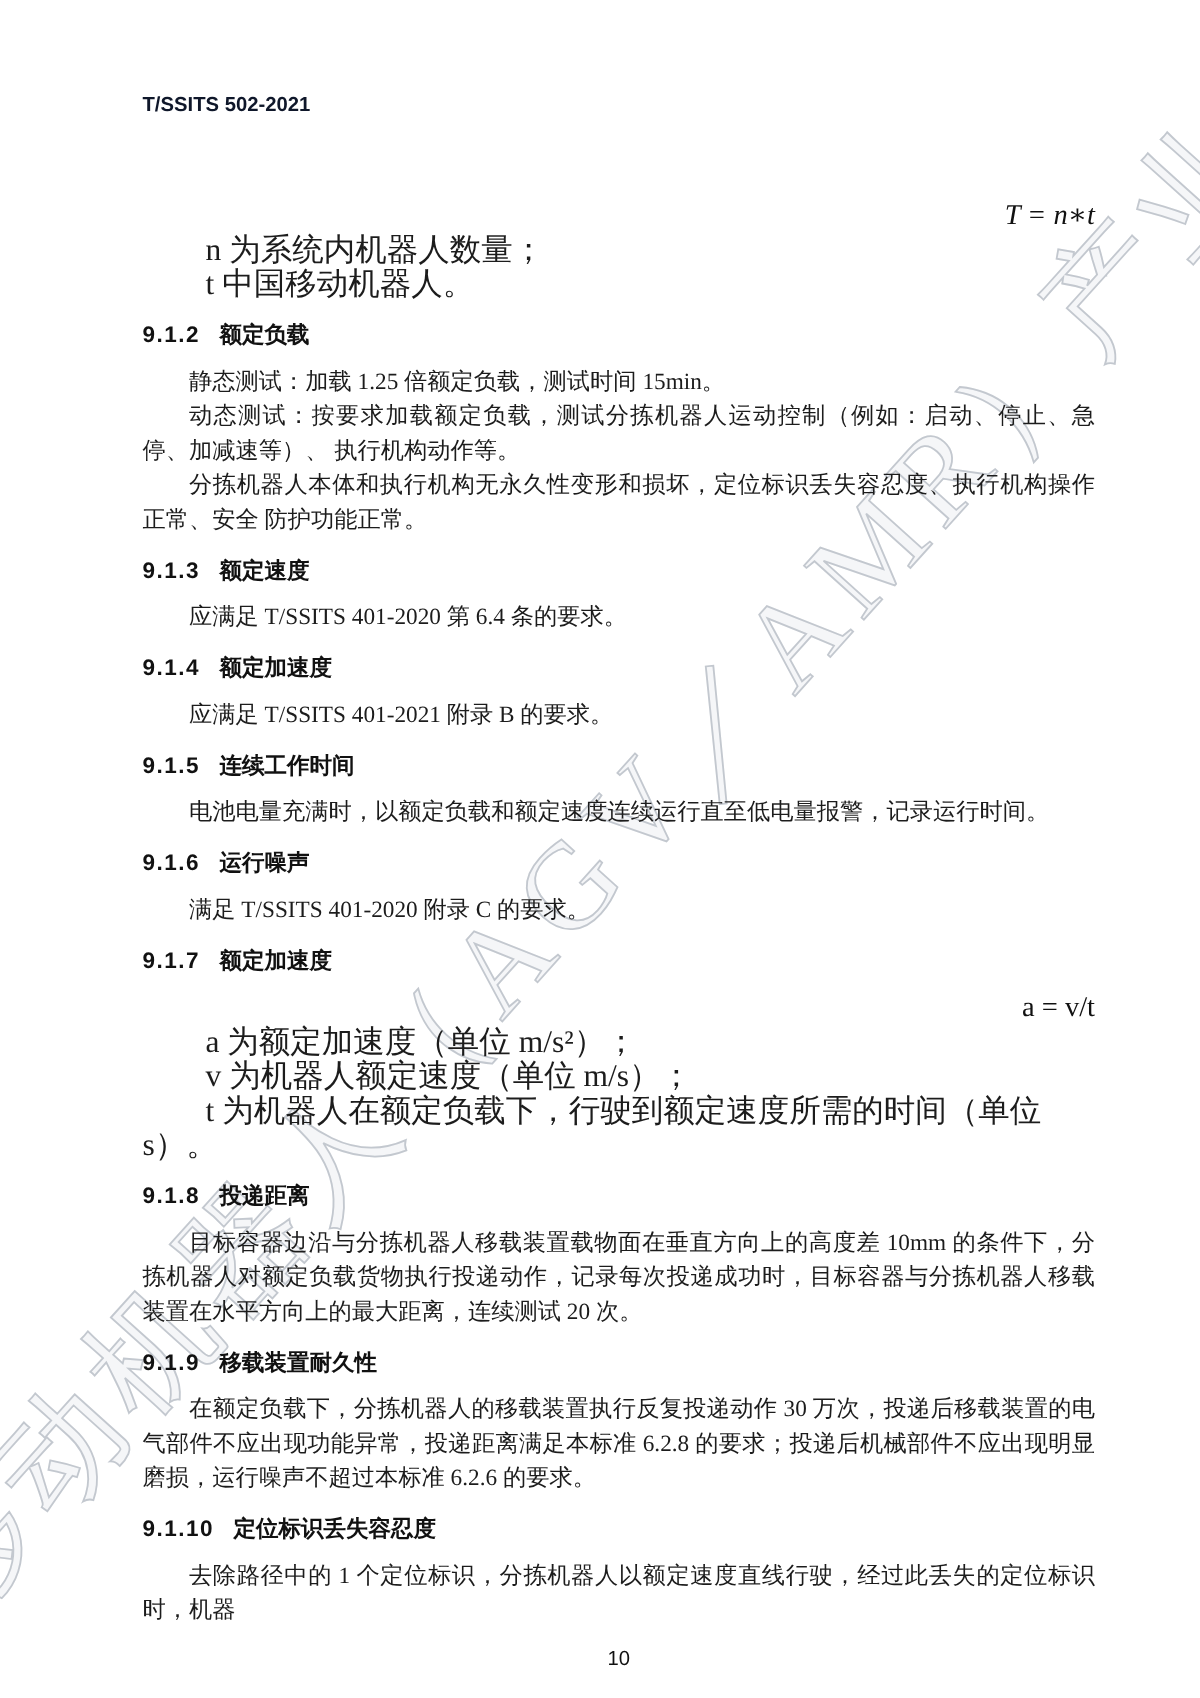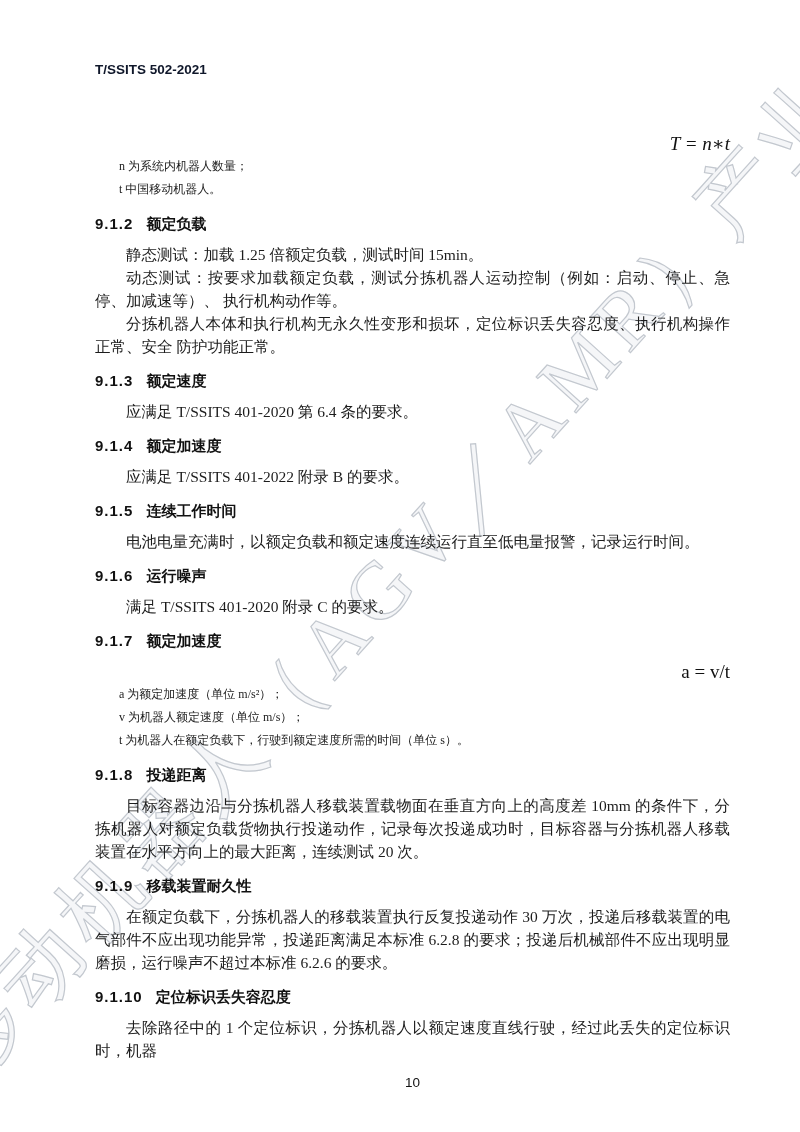--- a/index.html
+++ b/index.html
@@ -46,21 +46,21 @@
 
   .formula {
     text-align: right;
     line-height: 23px;
     font-size: 19px;
     color: #111;
   }
   .formula.italic { font-style: italic; }
 
   .def {
-    font-size: 12px;
+    font-size: 21px;
     line-height: 23px;
     text-indent: 2em;
   }
 
   .para {
     font-size: 15.5px;
     line-height: 23px;
     text-indent: 2em;
     text-align: justify;
     margin: 0;
@@ -106,21 +106,21 @@
   <p class="para">分拣机器人本体和执行机构无永久性变形和损坏，定位标识丢失容忍度、执行机构操作正常、安全 防护功能正常。</p>
 
   <div class="heading">
     <span class="num">9.1.3</span><span>额定速度</span>
   </div>
   <p class="para">应满足 T/SSITS 401-2020 第 6.4 条的要求。</p>
 
   <div class="heading">
     <span class="num">9.1.4</span><span>额定加速度</span>
   </div>
-  <p class="para">应满足 T/SSITS 401-2022 附录 B 的要求。</p>
+  <p class="para">应满足 T/SSITS 401-2021 附录 B 的要求。</p>
 
   <div class="heading">
     <span class="num">9.1.5</span><span>连续工作时间</span>
   </div>
   <p class="para">电池电量充满时，以额定负载和额定速度连续运行直至低电量报警，记录运行时间。</p>
 
   <div class="heading">
     <span class="num">9.1.6</span><span>运行噪声</span>
   </div>
   <p class="para">满足 T/SSITS 401-2020 附录 C 的要求。</p>

